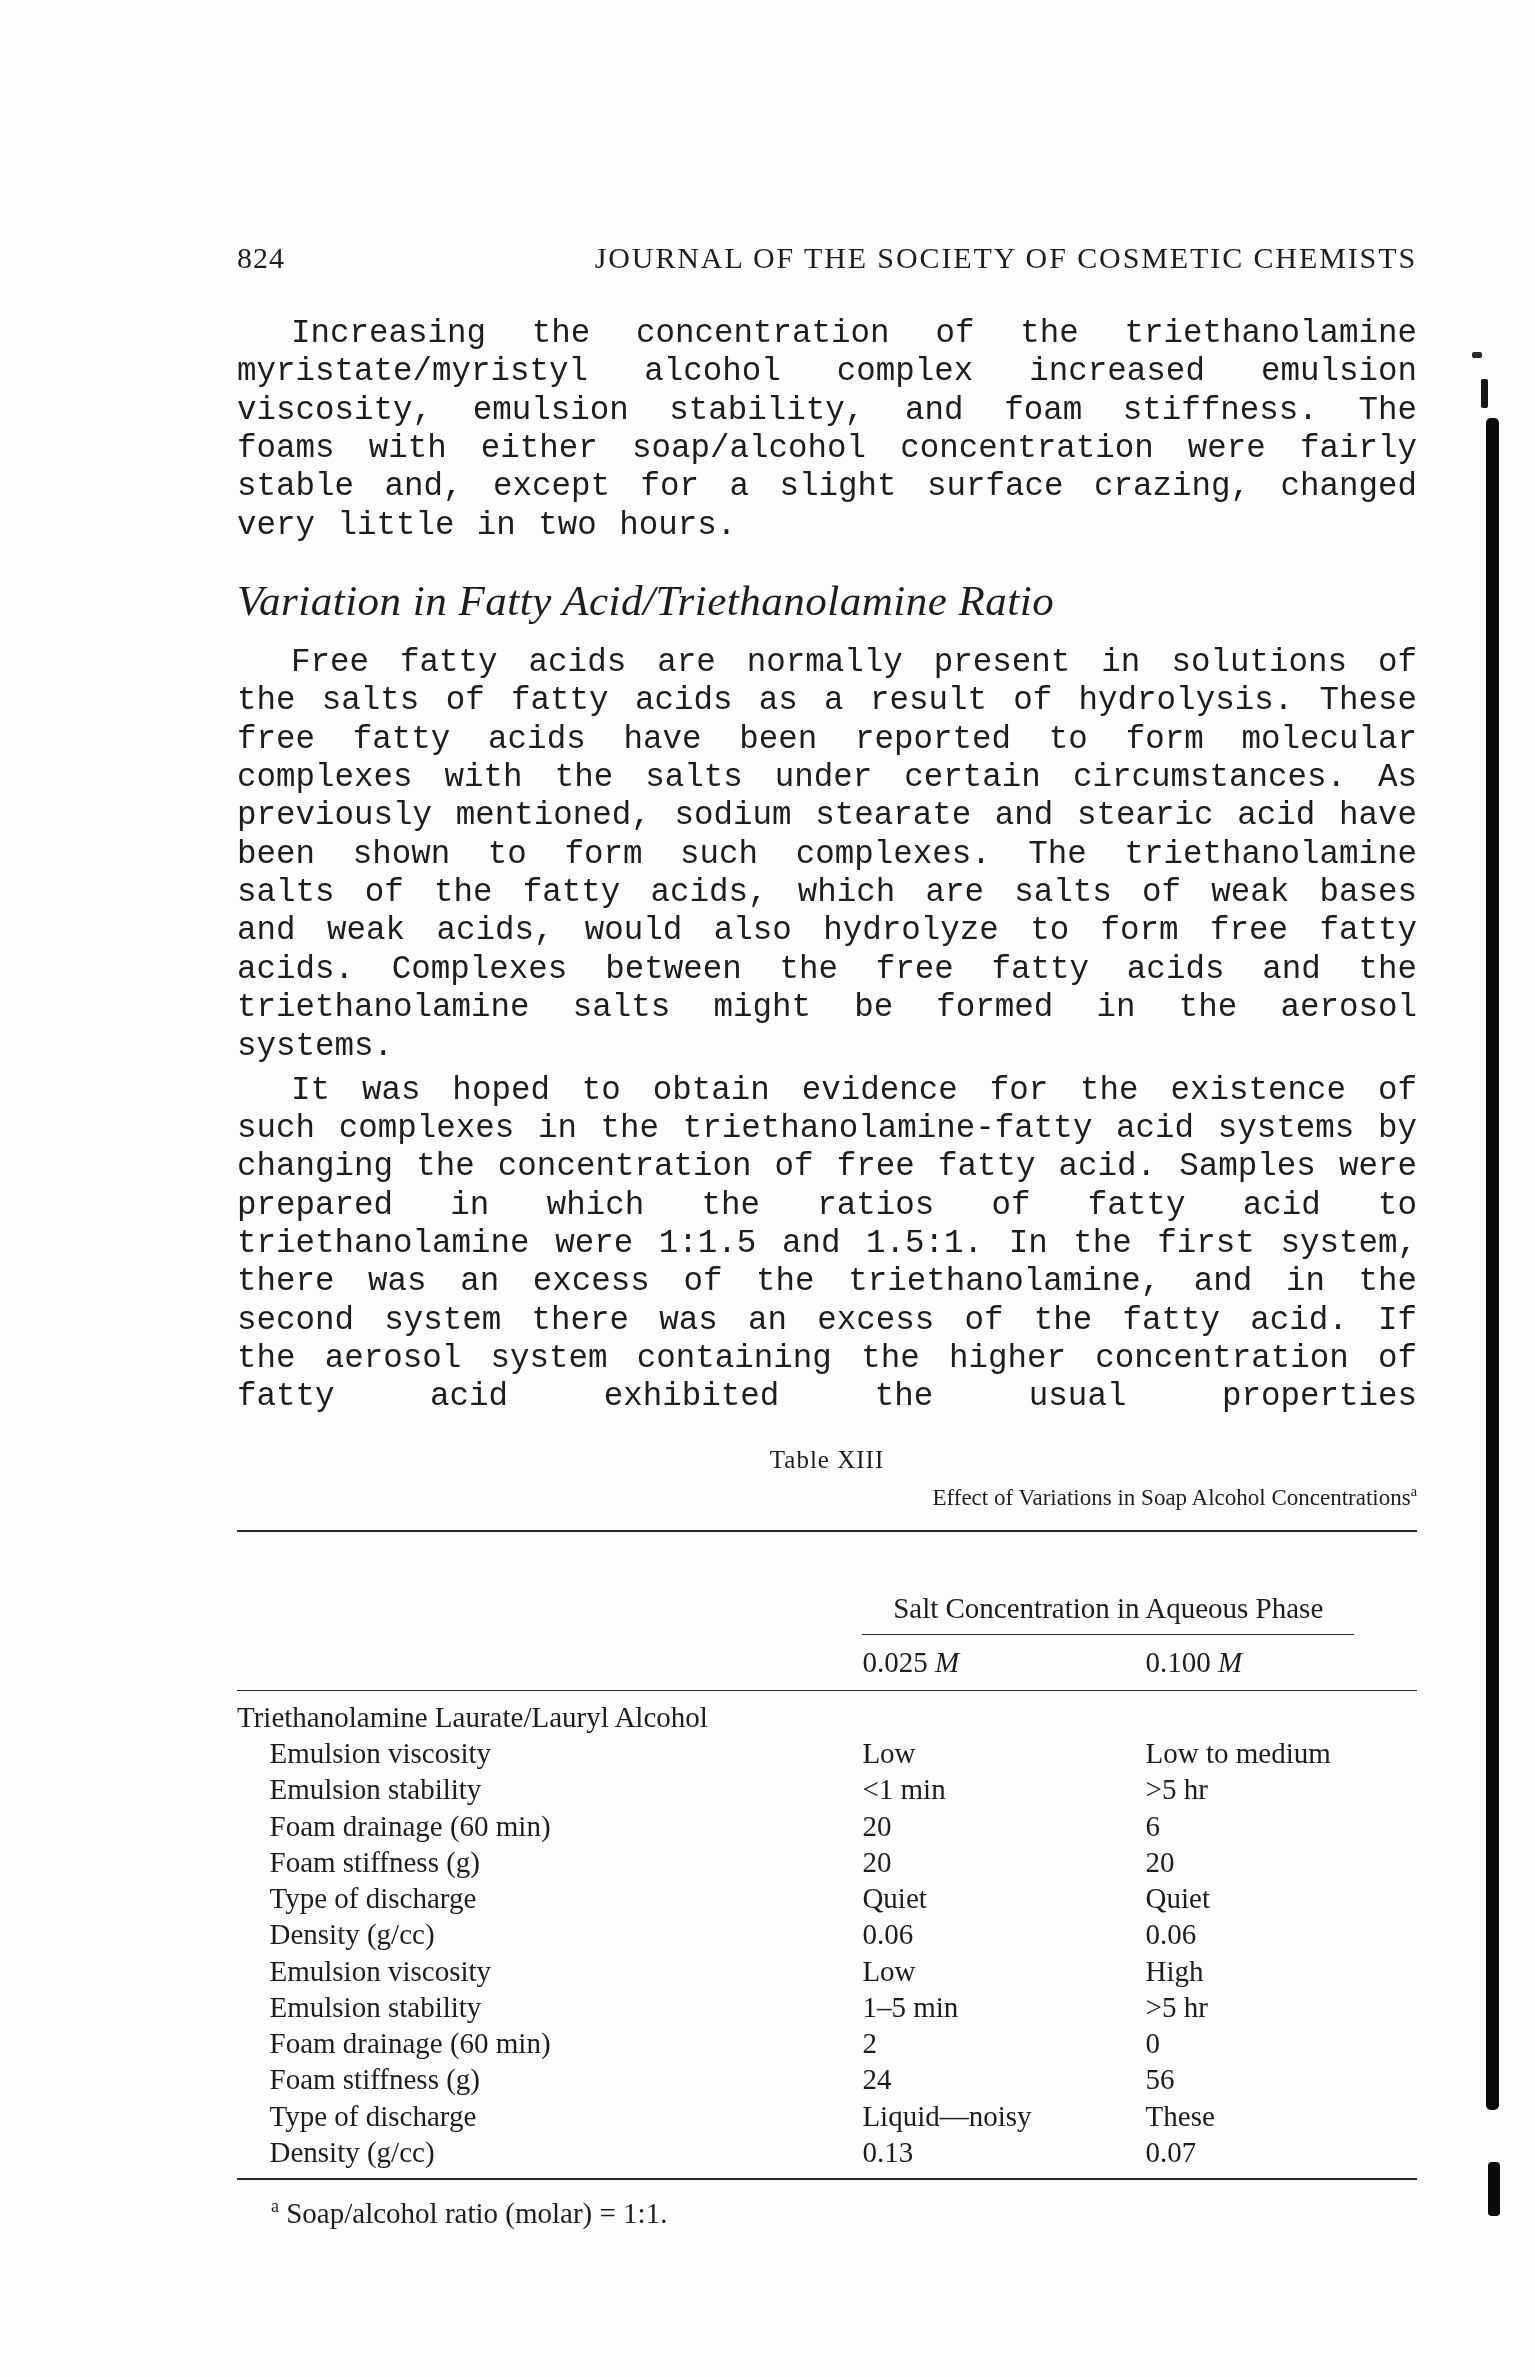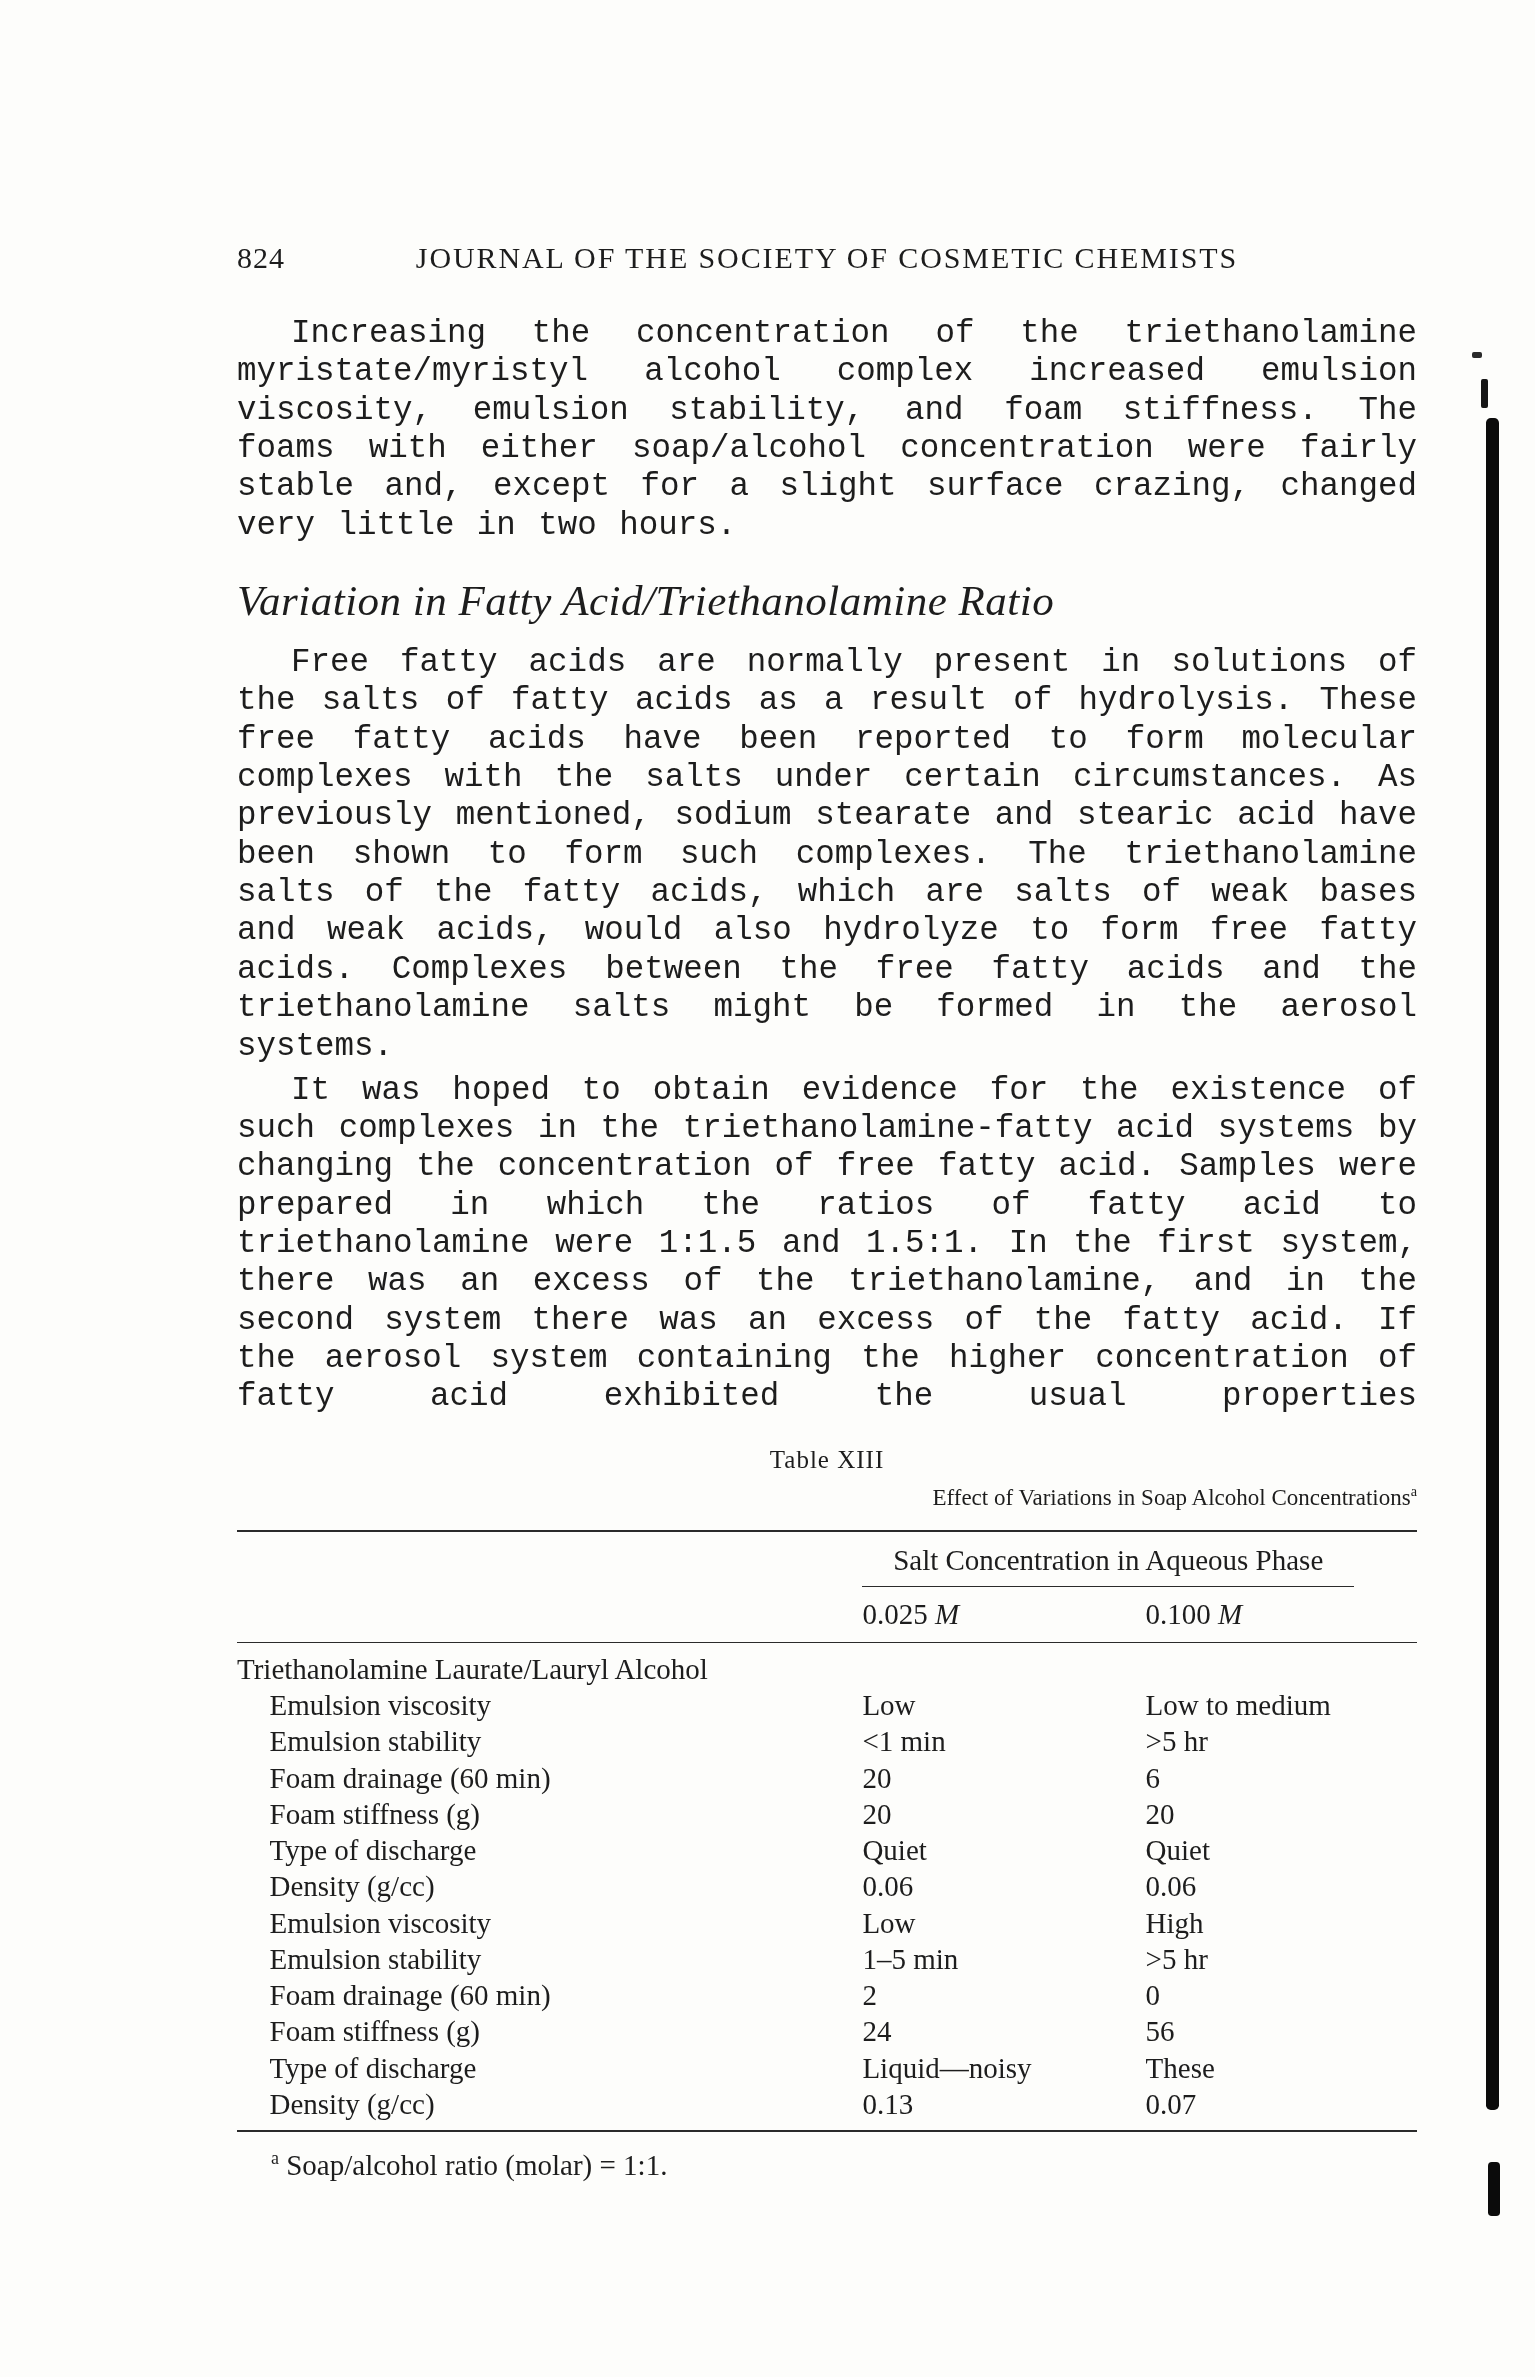--- a/index.html
+++ b/index.html
@@ -17,21 +17,21 @@
   .content {
     position: absolute;
     left: 237px;
     top: 241px;
     width: 1180px;
   }
   .running-head {
     position: relative;
     font-size: 30px;
     letter-spacing: 1.9px;
-    text-align: center;
+    text-align: right;
     margin-bottom: 40px;
     white-space: nowrap;
   }
   .page-num {
     position: absolute;
     left: 0;
     top: 0;
     letter-spacing: 1px;
   }
   p.body-par {
@@ -74,20 +74,21 @@
   }
   col.c-label { width: 53%; }
   col.c-v1 { width: 24%; }
   col.c-v2 { width: 23%; }
   tr.spanner-row td.spanner { padding: 11.5px 0 0 0; }
   .spanner-inner {
     text-align: center;
     border-bottom: 1.9px solid #2b2b2b;
     padding-bottom: 9.6px;
     margin-right: 63px;
+    margin-top: 48px;
   }
   tr.colhead-row td {
     border-bottom: 1.9px solid #2b2b2b;
     padding: 11.5px 0 11.5px 0;
   }
   td.colhead { padding-left: 21px; }
   .unit { font-style: italic; }
   tbody td { padding: 1.9px 0; vertical-align: top; }
   tbody tr.first-body td { padding-top: 9.6px; }
   tbody tr.last-body td { padding-bottom: 9.6px; }

